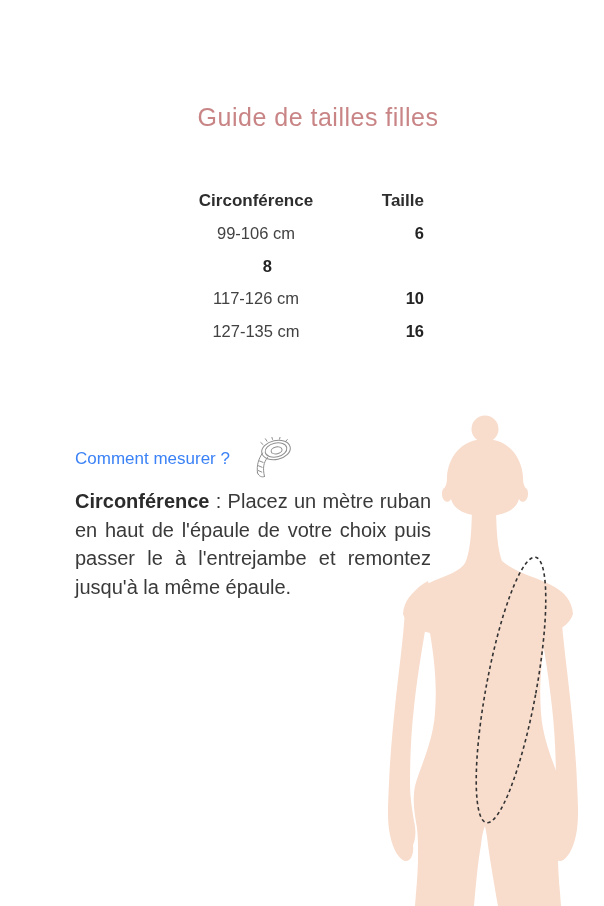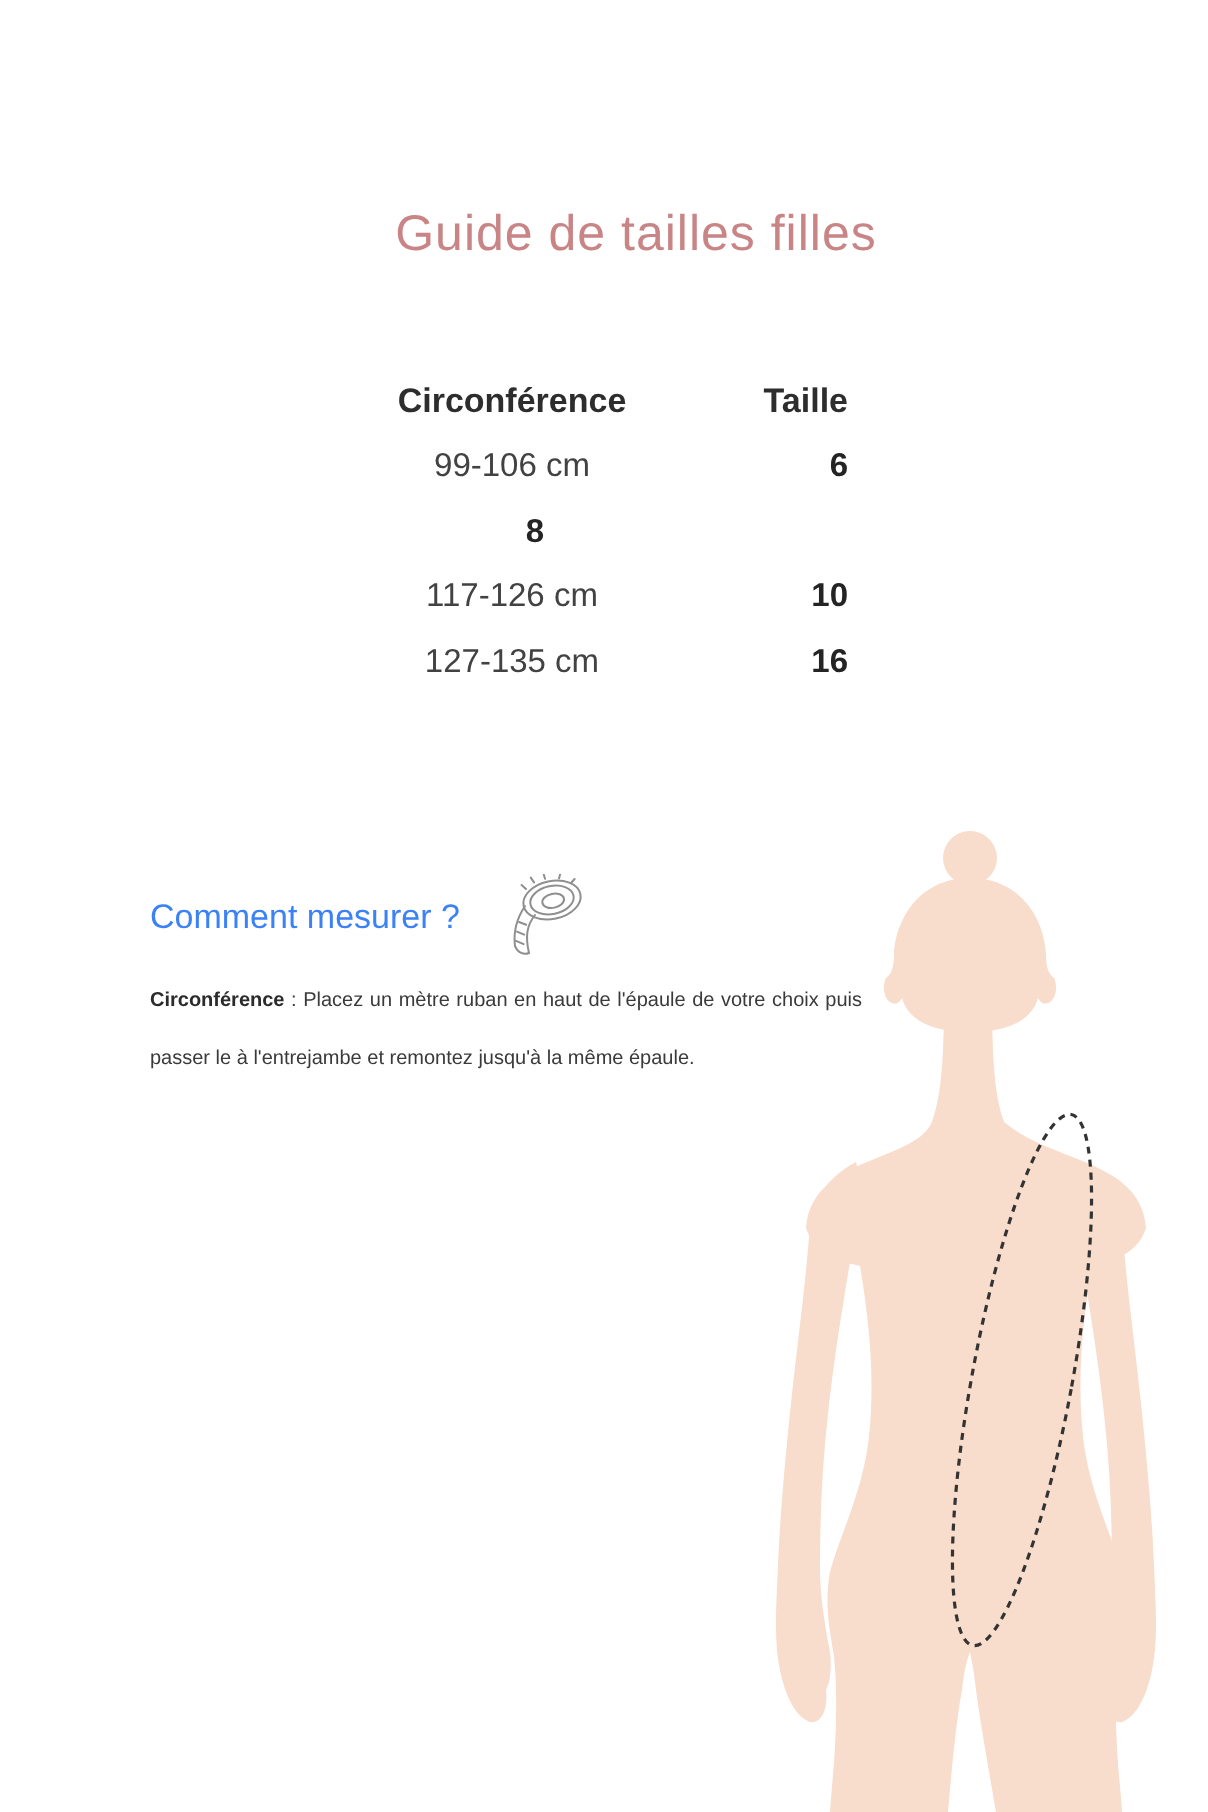--- a/index.html
+++ b/index.html
@@ -35,21 +35,21 @@
   .how-heading{
     position:absolute;top:449px;left:75px;
     font-size:17px;color:#3b82f6;
   }
   .tape-icon{
     position:absolute;top:437px;left:252px;
     width:42px;height:44px;
   }
   .how-text{
     position:absolute;top:487px;left:75px;width:356px;
-    font-size:10px;line-height:28.5px;color:#3a3a3a;
+    font-size:20px;line-height:28.5px;color:#3a3a3a;
     text-align:justify;margin:0;
   }
   .how-text .term{font-weight:700;color:#2b2b2b;}
   .figure{
     position:absolute;top:415px;left:370px;
     width:234px;height:491px;
   }
 </style>
 </head>
 <body>

